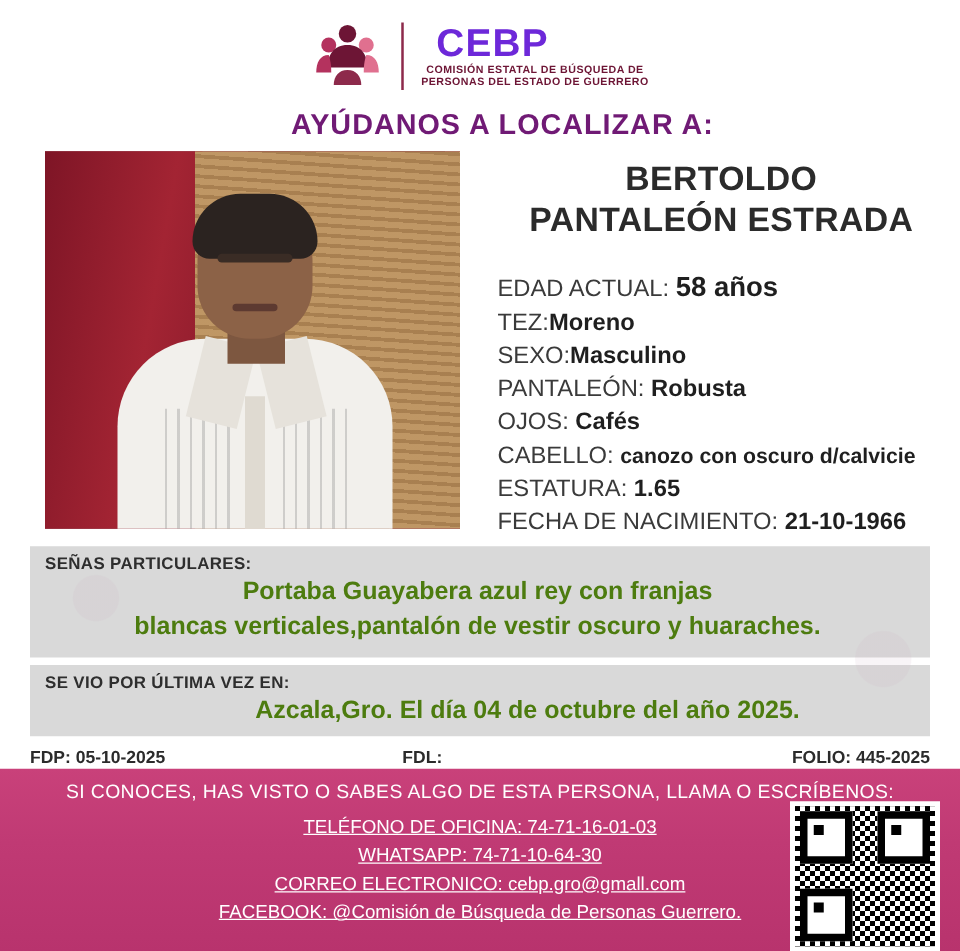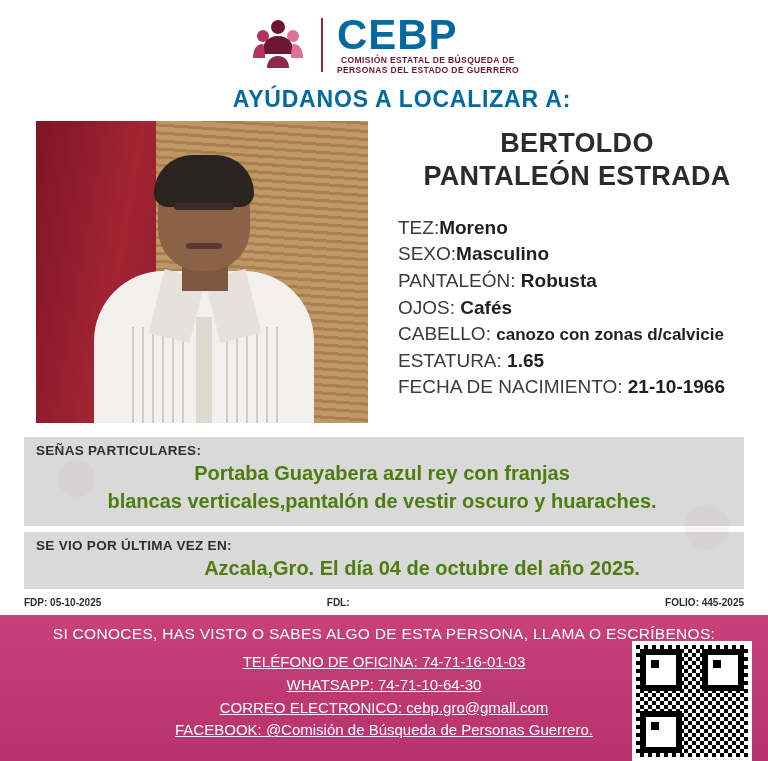--- a/index.html
+++ b/index.html
@@ -41,26 +41,27 @@
     height: 58px;
     position: relative;
     flex: none;
   }
   .logo-text {
     display: flex;
     flex-direction: column;
     align-items: flex-start;
   }
   .cebp {
-    font-size: 42px;
+    font-size: 31px;
     font-weight: bold;
     letter-spacing: 1px;
-    color: #0369a1;
+    color: #6d28d9;
     line-height: 0.95;
     font-family: "Liberation Sans", sans-serif;
+    margin-left: 12px;
   }
   .cebp-sub1, .cebp-sub2 {
     font-size: 8.5px;
     color: #6d1535;
     letter-spacing: 0.4px;
     font-weight: bold;
     text-align: center;
     width: 100%;
   }
   .logo-divider {
@@ -69,21 +70,21 @@
     background: #8d2a4b;
     margin: 0 4px;
   }
 
   
   .title-band {
     text-align: center;
     font-size: 23px;
     font-weight: bold;
     letter-spacing: 0.8px;
-    color: #0369a1;
+    color: #701a75;
     padding: 2px 0 8px 0;
     margin-left: 36px;
   }
 
   
   .main {
     position: relative;
     display: flex;
     padding: 0 12px 0 36px;
     box-sizing: border-box;
@@ -270,21 +271,21 @@
   .grey-band.second {
     margin-top: 6px;
     padding-bottom: 8px;
   }
 
   
   .codes {
     display: flex;
     justify-content: space-between;
     margin: 8px 24px 0 24px;
-    font-size: 10px;
+    font-size: 14px;
     font-weight: bold;
     color: #2b2b2b;
   }
   .codes .mid { margin-left: -90px; }
 
   
   .footer {
     position: absolute;
     left: 0;
     right: 0;
@@ -401,37 +402,41 @@
       <div class="person-brow"></div>
       <div class="person-mouth"></div>
     </div>
 
     <div class="details">
       <div class="person-name">
         <div>BERTOLDO</div>
         <div>PANTALEÓN ESTRADA</div>
       </div>
 
+      <div class="attr big">
+        <span class="k">EDAD ACTUAL:</span>
+        <span class="v">58 años</span>
+      </div>
       <div class="attr">
         <span class="k">TEZ:</span><span class="v">Moreno</span>
       </div>
       <div class="attr">
         <span class="k">SEXO:</span><span class="v">Masculino</span>
       </div>
       <div class="attr">
         <span class="k">PANTALEÓN:</span>
         <span class="v">Robusta</span>
       </div>
       <div class="attr">
         <span class="k">OJOS:</span>
         <span class="v">Cafés</span>
       </div>
       <div class="attr small-v">
         <span class="k">CABELLO:</span>
-        <span class="v">canozo con zonas d/calvicie</span>
+        <span class="v">canozo con oscuro d/calvicie</span>
       </div>
       <div class="attr">
         <span class="k">ESTATURA:</span>
         <span class="v">1.65</span>
       </div>
       <div class="attr">
         <span class="k">FECHA DE NACIMIENTO:</span>
         <span class="v">21-10-1966</span>
       </div>
     </div>

